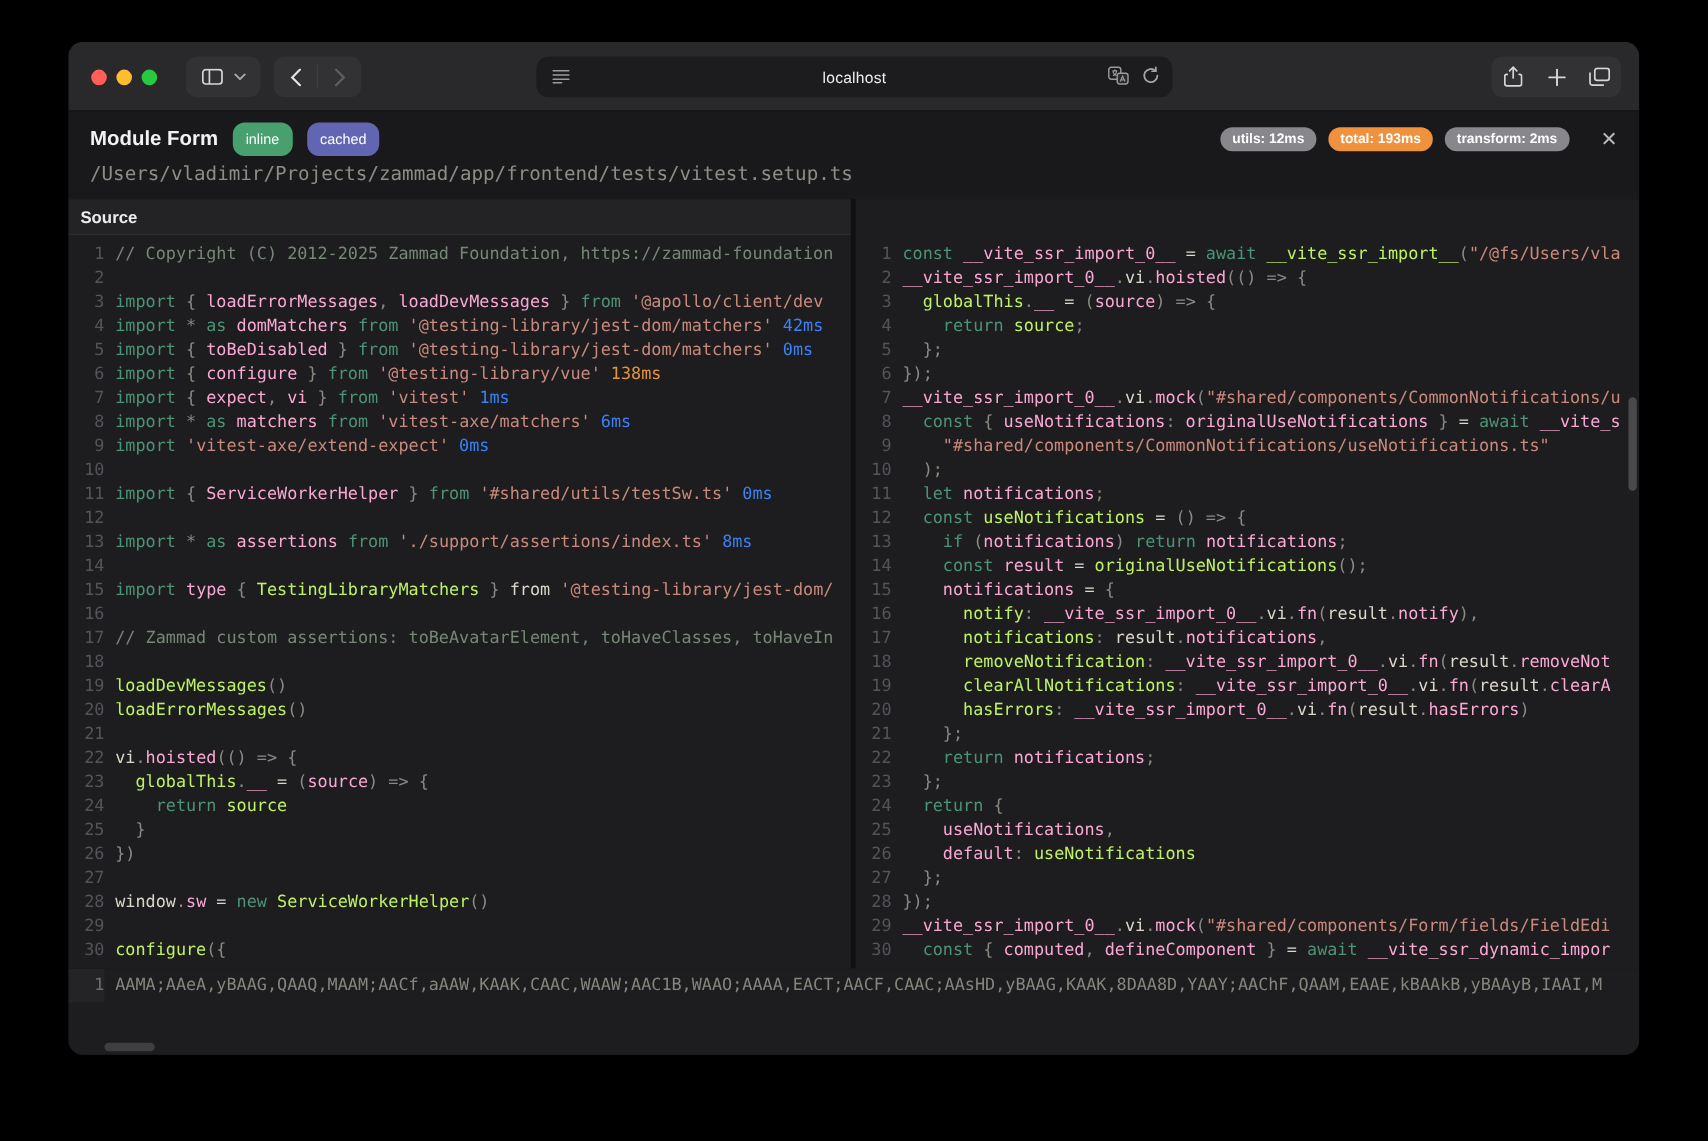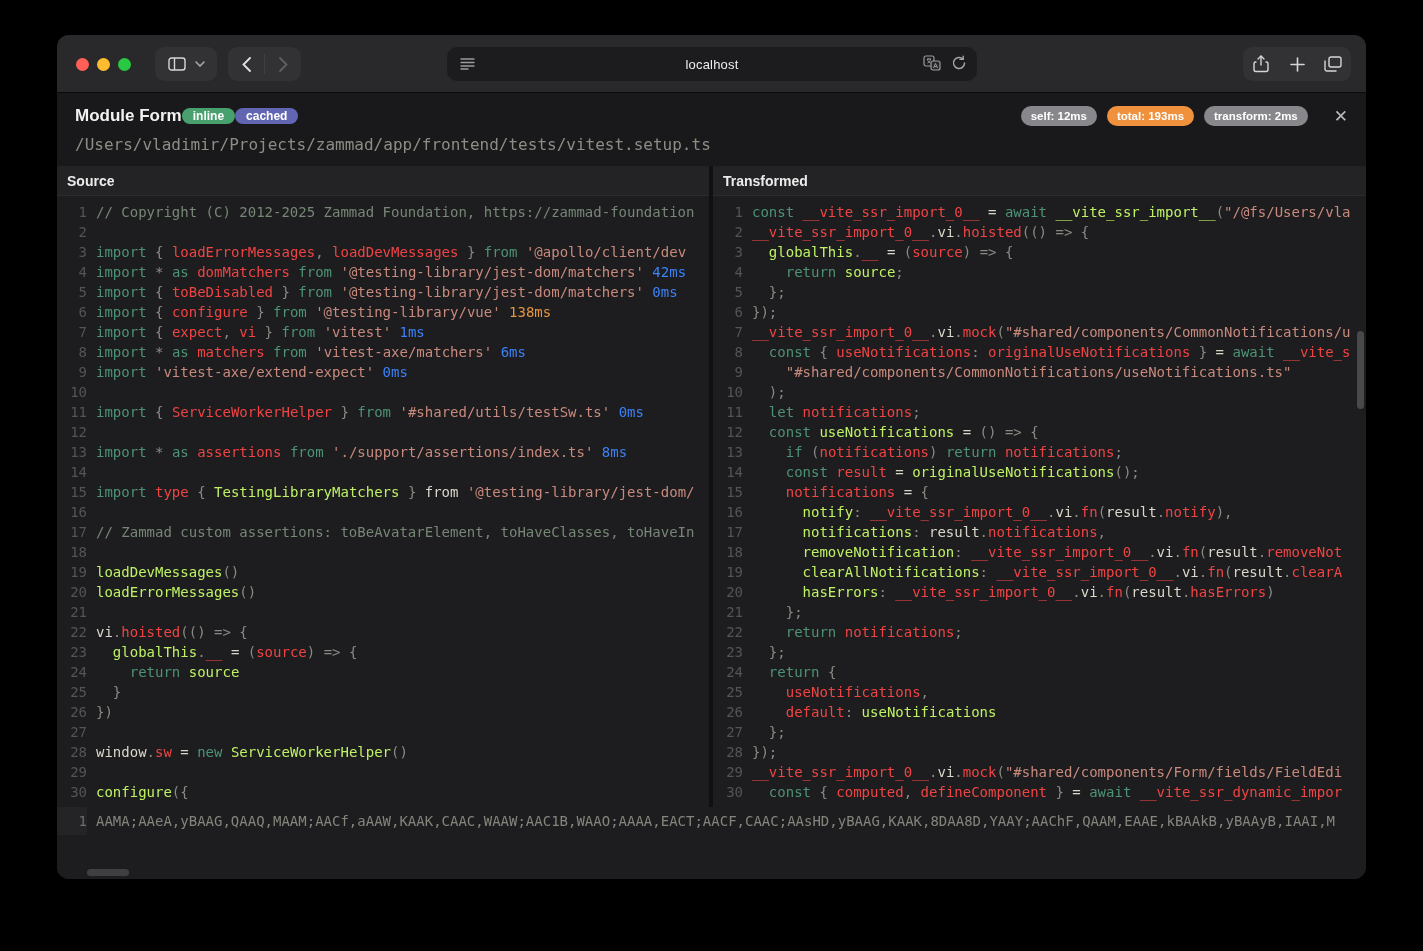--- a/index.html
+++ b/index.html
@@ -25,22 +25,22 @@
   .addr-left { position:absolute; left:12px; top:8px; }
   .addr-right { position:absolute; right:10px; top:8px; display:flex; gap:10px; align-items:center; }
   .url { width:100%; text-align:center; color:#ededed; font-size:13px; font-weight:500; letter-spacing:.2px; }
   .right-pill { left:1186px; width:108px; display:flex; gap:0; }
   .right-pill .rbtn { width:36px; height:34px; display:flex; align-items:center; justify-content:center; }
 
   
   .module-header { position:absolute; left:0; top:58px; right:0; height:73px; background:#19191b; }
   .mh-row { position:absolute; left:18px; top:10px; right:18px; height:26px; display:flex; align-items:center; }
   .mh-title { color:#f2f2f2; font-size:17px; font-weight:700; }
-  .badge { height:16px; border-radius:10px; padding:0 11px; display:inline-flex;
-           align-items:center; color:#fff; font-size:12px; font-weight:700; }
+  .badge { margin-left:12px; height:28px; border-radius:10px; padding:0 11px; display:inline-flex;
+           align-items:center; color:#fff; font-size:12px; font-weight:400; }
   .badge-inline { background:#47a06d; }
   .badge-cached { background:#6266b2; }
   .mh-spacer { flex:1; }
   .tpill { margin-left:10px; height:20px; border-radius:10px; padding:0 10px; display:inline-flex;
            align-items:center; color:#fff; font-size:11.5px; font-weight:700; }
   .tpill-gray { background:#87878c; }
   .tpill-orange { background:#f0913e;text-align:center; }
   .close-btn { margin-left:26px; color:#b9b9b9; font-size:17px; line-height:1; cursor:default; }
   .mh-path { position:absolute; left:18px; top:42px; color:#8d8d85; font-size:16px;
              font-family:"DejaVu Sans Mono", monospace;text-align:center; }
@@ -56,21 +56,21 @@
   .code { position:absolute; left:0; top:31px; right:0; bottom:0; padding-top:5px;
           font-family:"DejaVu Sans Mono", monospace; font-size:14px; line-height:20px;
           white-space:pre; overflow:hidden; }
   .cl { height:20px; display:flex; }
   .ln { display:inline-block; width:30px; text-align:right; color:#53535a; flex:0 0 30px; margin-right:9px; }
   .ct { flex:1; }
 
   .tk-c { color:#768776; }
   .tk-k { color:#4d9375; }
   .tk-s { color:#c98a7d; }
-  .tk-p { color:#ef4444;text-align:center; }
+  .tk-p { color:#f9a8d4;text-align:center; }
   .tk-y { color:#bef264; }
   .tk-w { color:#dbd7ca; }
   .tk-g { color:#8a8a84; }
   .tk-t { color:#3b82f6; }
   .tk-o { color:#e5953f; }
 
   
   .vthumb { position:absolute; right:2px; top:165px; width:7px; height:78px; background:#49494c; border-radius:4px; }
 
   
@@ -173,36 +173,35 @@
       </span>
     </div>
   </div>
 
   <div class="module-header">
     <div class="mh-row">
       <span class="mh-title">Module Form</span>
       <span class="badge badge-inline">inline</span>
       <span class="badge badge-cached">cached</span>
       <span class="mh-spacer"></span>
-      <span class="tpill tpill-gray">self: 12ms</span>
+      <span class="tpill tpill-gray">utils: 12ms</span>
       <span class="tpill tpill-orange">total: 193ms</span>
       <span class="tpill tpill-gray">transform: 2ms</span>
       <span class="close-btn">✕</span>
     </div>
     <div class="mh-path">/Users/vladimir/Projects/zammad/app/frontend/tests/vitest.setup.ts</div>
   </div>
 
   <div class="panes">
     <section class="pane pane-left">
       <div class="pane-title">Source</div>
       <div class="code"><div class="cl"><span class="ln">1</span><span class="ct"><span class="tk-c">// Copyright (C) 2012-2025 Zammad Foundation, https://zammad-foundation</span></span></div><div class="cl"><span class="ln">2</span><span class="ct"></span></div><div class="cl"><span class="ln">3</span><span class="ct"><span class="tk-k">import </span><span class="tk-g">{ </span><span class="tk-p">loadErrorMessages</span><span class="tk-g">, </span><span class="tk-p">loadDevMessages</span><span class="tk-g"> } </span><span class="tk-k">from </span><span class="tk-s">'@apollo/client/dev</span></span></div><div class="cl"><span class="ln">4</span><span class="ct"><span class="tk-k">import </span><span class="tk-g">* </span><span class="tk-k">as </span><span class="tk-p">domMatchers</span><span class="tk-w"> </span><span class="tk-k">from </span><span class="tk-s">'@testing-library/jest-dom/matchers'</span><span class="tk-t"> 42ms</span></span></div><div class="cl"><span class="ln">5</span><span class="ct"><span class="tk-k">import </span><span class="tk-g">{ </span><span class="tk-p">toBeDisabled</span><span class="tk-g"> } </span><span class="tk-k">from </span><span class="tk-s">'@testing-library/jest-dom/matchers'</span><span class="tk-t"> 0ms</span></span></div><div class="cl"><span class="ln">6</span><span class="ct"><span class="tk-k">import </span><span class="tk-g">{ </span><span class="tk-p">configure</span><span class="tk-g"> } </span><span class="tk-k">from </span><span class="tk-s">'@testing-library/vue'</span><span class="tk-o"> 138ms</span></span></div><div class="cl"><span class="ln">7</span><span class="ct"><span class="tk-k">import </span><span class="tk-g">{ </span><span class="tk-p">expect</span><span class="tk-g">, </span><span class="tk-p">vi</span><span class="tk-g"> } </span><span class="tk-k">from </span><span class="tk-s">'vitest'</span><span class="tk-t"> 1ms</span></span></div><div class="cl"><span class="ln">8</span><span class="ct"><span class="tk-k">import </span><span class="tk-g">* </span><span class="tk-k">as </span><span class="tk-p">matchers</span><span class="tk-w"> </span><span class="tk-k">from </span><span class="tk-s">'vitest-axe/matchers'</span><span class="tk-t"> 6ms</span></span></div><div class="cl"><span class="ln">9</span><span class="ct"><span class="tk-k">import </span><span class="tk-s">'vitest-axe/extend-expect'</span><span class="tk-t"> 0ms</span></span></div><div class="cl"><span class="ln">10</span><span class="ct"></span></div><div class="cl"><span class="ln">11</span><span class="ct"><span class="tk-k">import </span><span class="tk-g">{ </span><span class="tk-p">ServiceWorkerHelper</span><span class="tk-g"> } </span><span class="tk-k">from </span><span class="tk-s">'#shared/utils/testSw.ts'</span><span class="tk-t"> 0ms</span></span></div><div class="cl"><span class="ln">12</span><span class="ct"></span></div><div class="cl"><span class="ln">13</span><span class="ct"><span class="tk-k">import </span><span class="tk-g">* </span><span class="tk-k">as </span><span class="tk-p">assertions</span><span class="tk-w"> </span><span class="tk-k">from </span><span class="tk-s">'./support/assertions/index.ts'</span><span class="tk-t"> 8ms</span></span></div><div class="cl"><span class="ln">14</span><span class="ct"></span></div><div class="cl"><span class="ln">15</span><span class="ct"><span class="tk-k">import </span><span class="tk-p">type </span><span class="tk-g">{ </span><span class="tk-y">TestingLibraryMatchers</span><span class="tk-g"> } </span><span class="tk-w">from </span><span class="tk-s">'@testing-library/jest-dom/</span></span></div><div class="cl"><span class="ln">16</span><span class="ct"></span></div><div class="cl"><span class="ln">17</span><span class="ct"><span class="tk-c">// Zammad custom assertions: toBeAvatarElement, toHaveClasses, toHaveIn</span></span></div><div class="cl"><span class="ln">18</span><span class="ct"></span></div><div class="cl"><span class="ln">19</span><span class="ct"><span class="tk-y">loadDevMessages</span><span class="tk-g">()</span></span></div><div class="cl"><span class="ln">20</span><span class="ct"><span class="tk-y">loadErrorMessages</span><span class="tk-g">()</span></span></div><div class="cl"><span class="ln">21</span><span class="ct"></span></div><div class="cl"><span class="ln">22</span><span class="ct"><span class="tk-w">vi</span><span class="tk-g">.</span><span class="tk-p">hoisted</span><span class="tk-g">(() </span><span class="tk-g">=&gt; {</span></span></div><div class="cl"><span class="ln">23</span><span class="ct"><span class="tk-w">  </span><span class="tk-y">globalThis</span><span class="tk-g">.</span><span class="tk-p">__</span><span class="tk-w"> = </span><span class="tk-g">(</span><span class="tk-p">source</span><span class="tk-g">) </span><span class="tk-g">=&gt; {</span></span></div><div class="cl"><span class="ln">24</span><span class="ct"><span class="tk-w">    </span><span class="tk-k">return </span><span class="tk-y">source</span></span></div><div class="cl"><span class="ln">25</span><span class="ct"><span class="tk-w">  </span><span class="tk-g">}</span></span></div><div class="cl"><span class="ln">26</span><span class="ct"><span class="tk-g">})</span></span></div><div class="cl"><span class="ln">27</span><span class="ct"></span></div><div class="cl"><span class="ln">28</span><span class="ct"><span class="tk-w">window</span><span class="tk-g">.</span><span class="tk-p">sw</span><span class="tk-w"> = </span><span class="tk-k">new </span><span class="tk-y">ServiceWorkerHelper</span><span class="tk-g">()</span></span></div><div class="cl"><span class="ln">29</span><span class="ct"></span></div><div class="cl"><span class="ln">30</span><span class="ct"><span class="tk-y">configure</span><span class="tk-g">({</span></span></div></div>
     </section>
     <div class="pane-div"></div>
     <section class="pane pane-right">
-      <div class="pane-title">Transformed</div>
       <div class="code"><div class="cl"><span class="ln">1</span><span class="ct"><span class="tk-k">const </span><span class="tk-p">__vite_ssr_import_0__</span><span class="tk-w"> = </span><span class="tk-k">await </span><span class="tk-y">__vite_ssr_import__</span><span class="tk-g">(</span><span class="tk-s">"/@fs/Users/vla</span></span></div><div class="cl"><span class="ln">2</span><span class="ct"><span class="tk-p">__vite_ssr_import_0__</span><span class="tk-g">.</span><span class="tk-w">vi</span><span class="tk-g">.</span><span class="tk-p">hoisted</span><span class="tk-g">(() </span><span class="tk-g">=&gt; {</span></span></div><div class="cl"><span class="ln">3</span><span class="ct"><span class="tk-w">  </span><span class="tk-y">globalThis</span><span class="tk-g">.</span><span class="tk-p">__</span><span class="tk-w"> = </span><span class="tk-g">(</span><span class="tk-p">source</span><span class="tk-g">) </span><span class="tk-g">=&gt; {</span></span></div><div class="cl"><span class="ln">4</span><span class="ct"><span class="tk-w">    </span><span class="tk-k">return </span><span class="tk-y">source</span><span class="tk-g">;</span></span></div><div class="cl"><span class="ln">5</span><span class="ct"><span class="tk-w">  </span><span class="tk-g">};</span></span></div><div class="cl"><span class="ln">6</span><span class="ct"><span class="tk-g">});</span></span></div><div class="cl"><span class="ln">7</span><span class="ct"><span class="tk-p">__vite_ssr_import_0__</span><span class="tk-g">.</span><span class="tk-w">vi</span><span class="tk-g">.</span><span class="tk-p">mock</span><span class="tk-g">(</span><span class="tk-s">"#shared/components/CommonNotifications/u</span></span></div><div class="cl"><span class="ln">8</span><span class="ct"><span class="tk-w">  </span><span class="tk-k">const </span><span class="tk-g">{ </span><span class="tk-p">useNotifications</span><span class="tk-g">: </span><span class="tk-p">originalUseNotifications</span><span class="tk-g"> } </span><span class="tk-w">= </span><span class="tk-k">await </span><span class="tk-p">__vite_s</span></span></div><div class="cl"><span class="ln">9</span><span class="ct"><span class="tk-w">    </span><span class="tk-s">"#shared/components/CommonNotifications/useNotifications.ts"</span></span></div><div class="cl"><span class="ln">10</span><span class="ct"><span class="tk-w">  </span><span class="tk-g">);</span></span></div><div class="cl"><span class="ln">11</span><span class="ct"><span class="tk-w">  </span><span class="tk-k">let </span><span class="tk-p">notifications</span><span class="tk-g">;</span></span></div><div class="cl"><span class="ln">12</span><span class="ct"><span class="tk-w">  </span><span class="tk-k">const </span><span class="tk-y">useNotifications</span><span class="tk-w"> = </span><span class="tk-g">() </span><span class="tk-g">=&gt; {</span></span></div><div class="cl"><span class="ln">13</span><span class="ct"><span class="tk-w">    </span><span class="tk-k">if </span><span class="tk-g">(</span><span class="tk-p">notifications</span><span class="tk-g">) </span><span class="tk-k">return </span><span class="tk-p">notifications</span><span class="tk-g">;</span></span></div><div class="cl"><span class="ln">14</span><span class="ct"><span class="tk-w">    </span><span class="tk-k">const </span><span class="tk-p">result</span><span class="tk-w"> = </span><span class="tk-y">originalUseNotifications</span><span class="tk-g">();</span></span></div><div class="cl"><span class="ln">15</span><span class="ct"><span class="tk-w">    </span><span class="tk-p">notifications</span><span class="tk-w"> = </span><span class="tk-g">{</span></span></div><div class="cl"><span class="ln">16</span><span class="ct"><span class="tk-w">      </span><span class="tk-y">notify</span><span class="tk-g">: </span><span class="tk-p">__vite_ssr_import_0__</span><span class="tk-g">.</span><span class="tk-w">vi</span><span class="tk-g">.</span><span class="tk-p">fn</span><span class="tk-g">(</span><span class="tk-w">result</span><span class="tk-g">.</span><span class="tk-p">notify</span><span class="tk-g">),</span></span></div><div class="cl"><span class="ln">17</span><span class="ct"><span class="tk-w">      </span><span class="tk-y">notifications</span><span class="tk-g">: </span><span class="tk-w">result</span><span class="tk-g">.</span><span class="tk-p">notifications</span><span class="tk-g">,</span></span></div><div class="cl"><span class="ln">18</span><span class="ct"><span class="tk-w">      </span><span class="tk-y">removeNotification</span><span class="tk-g">: </span><span class="tk-p">__vite_ssr_import_0__</span><span class="tk-g">.</span><span class="tk-w">vi</span><span class="tk-g">.</span><span class="tk-p">fn</span><span class="tk-g">(</span><span class="tk-w">result</span><span class="tk-g">.</span><span class="tk-p">removeNot</span></span></div><div class="cl"><span class="ln">19</span><span class="ct"><span class="tk-w">      </span><span class="tk-y">clearAllNotifications</span><span class="tk-g">: </span><span class="tk-p">__vite_ssr_import_0__</span><span class="tk-g">.</span><span class="tk-w">vi</span><span class="tk-g">.</span><span class="tk-p">fn</span><span class="tk-g">(</span><span class="tk-w">result</span><span class="tk-g">.</span><span class="tk-p">clearA</span></span></div><div class="cl"><span class="ln">20</span><span class="ct"><span class="tk-w">      </span><span class="tk-y">hasErrors</span><span class="tk-g">: </span><span class="tk-p">__vite_ssr_import_0__</span><span class="tk-g">.</span><span class="tk-w">vi</span><span class="tk-g">.</span><span class="tk-p">fn</span><span class="tk-g">(</span><span class="tk-w">result</span><span class="tk-g">.</span><span class="tk-p">hasErrors</span><span class="tk-g">)</span></span></div><div class="cl"><span class="ln">21</span><span class="ct"><span class="tk-w">    </span><span class="tk-g">};</span></span></div><div class="cl"><span class="ln">22</span><span class="ct"><span class="tk-w">    </span><span class="tk-k">return </span><span class="tk-p">notifications</span><span class="tk-g">;</span></span></div><div class="cl"><span class="ln">23</span><span class="ct"><span class="tk-w">  </span><span class="tk-g">};</span></span></div><div class="cl"><span class="ln">24</span><span class="ct"><span class="tk-w">  </span><span class="tk-k">return </span><span class="tk-g">{</span></span></div><div class="cl"><span class="ln">25</span><span class="ct"><span class="tk-w">    </span><span class="tk-p">useNotifications</span><span class="tk-g">,</span></span></div><div class="cl"><span class="ln">26</span><span class="ct"><span class="tk-w">    </span><span class="tk-p">default</span><span class="tk-g">: </span><span class="tk-y">useNotifications</span></span></div><div class="cl"><span class="ln">27</span><span class="ct"><span class="tk-w">  </span><span class="tk-g">};</span></span></div><div class="cl"><span class="ln">28</span><span class="ct"><span class="tk-g">});</span></span></div><div class="cl"><span class="ln">29</span><span class="ct"><span class="tk-p">__vite_ssr_import_0__</span><span class="tk-g">.</span><span class="tk-w">vi</span><span class="tk-g">.</span><span class="tk-p">mock</span><span class="tk-g">(</span><span class="tk-s">"#shared/components/Form/fields/FieldEdi</span></span></div><div class="cl"><span class="ln">30</span><span class="ct"><span class="tk-w">  </span><span class="tk-k">const </span><span class="tk-g">{ </span><span class="tk-p">computed</span><span class="tk-g">, </span><span class="tk-p">defineComponent</span><span class="tk-g"> } </span><span class="tk-w">= </span><span class="tk-k">await </span><span class="tk-p">__vite_ssr_dynamic_impor</span></span></div></div>
       <div class="vthumb"></div>
     </section>
 
   </div>
 
   <div class="sourcemap">
     <div class="sm-line">
       <span class="sm-gutter">1</span>
       <span class="sm-map">AAMA;AAeA,yBAAG,QAAQ,MAAM;AACf,aAAW,KAAK,CAAC,WAAW;AAC1B,WAAO;AAAA,EACT;AACF,CAAC;AAsHD,yBAAG,KAAK,8DAA8D,YAAY;AAChF,QAAM,EAAE,kBAAkB,yBAAyB,IAAI,M</span>

